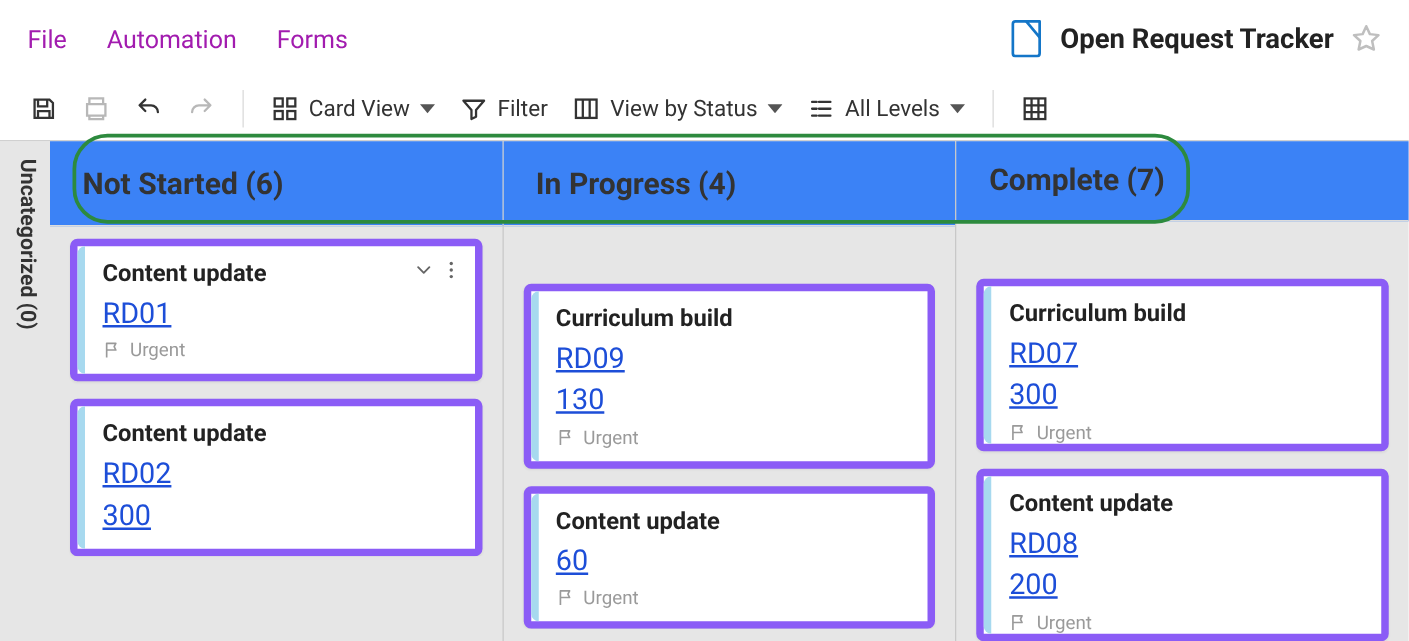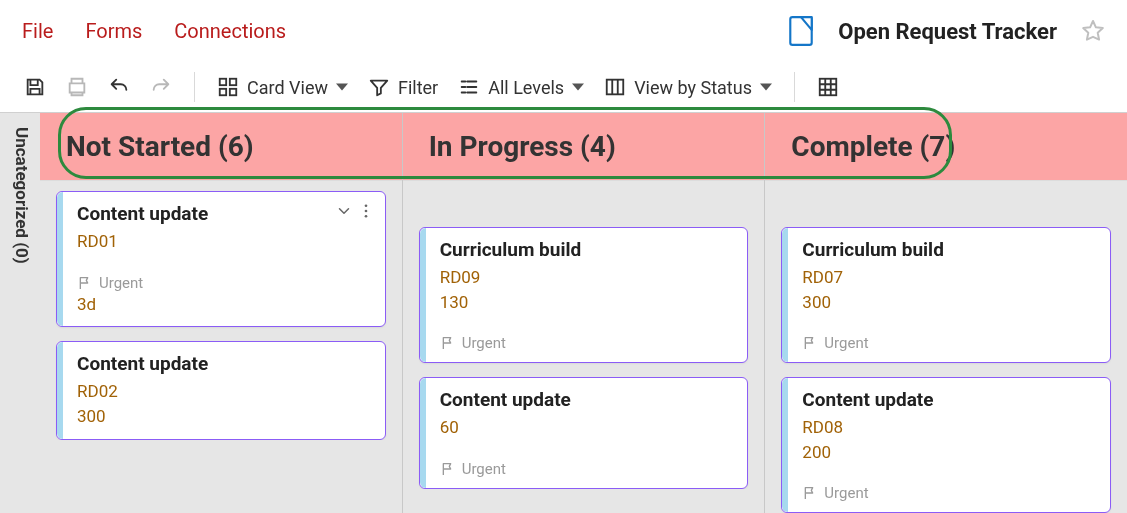--- a/index.html
+++ b/index.html
@@ -1,54 +1,54 @@
 <!DOCTYPE html>
 <html><head>
 <meta charset="utf-8">
 <style>
   * { box-sizing: border-box; margin: 0; padding: 0; }
   html, body { width: 1127px; height: 513px; overflow: hidden; font-family: -apple-system, BlinkMacSystemFont, "Segoe UI", Roboto, Arial, sans-serif; color: #222; background: #fff; }
   .topbar { display: flex; align-items: center; height: 62px; padding: 0 22px; justify-content: space-between; }
   .menu-row { display: flex; gap: 32px; }
-  .menu-item { font-size: 20px; color: #b91c1c; cursor: pointer; }
-  .title-row { display: flex; align-items: center; gap: 24px; }
+  .menu-item { font-size: 20px; color: #a21caf; cursor: pointer; }
+  .title-row { display: flex; align-items: center; gap: 14px; }
   .file-icon { width: 26px; height: 30px; }
   .title-text { font-size: 22px; font-weight: 700; color: #222; }
   .star-icon { width: 24px; height: 24px; color: #bfbfbf; cursor: pointer; }
   .toolbar { display: flex; align-items: center; height: 50px; padding: 0 18px; gap: 8px; color: #333; }
   .tb-btn { display: inline-flex; align-items: center; gap: 8px; padding: 4px 6px; cursor: pointer; font-size: 18px; color: #333; justify-content: space-between; }
   .tb-icon { width: 22px; height: 22px; }
   .tb-sep { width: 1px; height: 30px; background: #d9d9d9; margin: 0 8px; }
   .board { position: relative; background: #e6e6e6; height: calc(513px - 62px - 50px); display: flex; border-top: 1px solid #d0d0d0; }
   .side-label { writing-mode: vertical-rl; text-orientation: mixed; font-size: 17px; font-weight: 700; color: #333; padding: 14px 8px 0 8px; background: #e6e6e6; min-width: 40px; display: flex; align-items: flex-start; }
   .columns { flex: 1; display: flex; }
   .col { flex: 1; display: flex; flex-direction: column; min-width: 0; }
   .col + .col { border-left: 1px solid #c8c8c8; gap: 36px; }
-  .col-head { height: 68px; display: flex; align-items: center; padding: 0 26px; font-size: 28px; font-weight: 700; color: #333; background: #fca5a5; border-bottom: 1px solid #dcdcdc; position: relative; z-index: 2; }
+  .col-head { height: 68px; display: flex; align-items: center; padding: 0 26px; font-size: 24px; font-weight: 700; color: #333; background: #3b82f6; border-bottom: 1px solid #dcdcdc; position: relative; z-index: 2; }
   .col-body { padding: 10px 16px 0 16px; overflow: hidden; display: flex; flex-direction: column; gap: 14px; }
-  .card { background: #fff; border: 1px solid #8b5cf6; border-radius: 6px; box-shadow: 0 1px 2px rgba(0,0,0,.06); display: flex; min-height: 0; }
+  .card { background: #fff; border: 6px solid #8b5cf6; border-radius: 6px; box-shadow: 0 1px 2px rgba(0,0,0,.06); display: flex; min-height: 0; }
   .card-stripe { width: 6px; border-radius: 6px 0 0 6px; background: #a7d9ef; flex: 0 0 6px; }
   .card-content { flex: 1; padding: 10px 14px 10px 14px; position: relative; }
   .card-title { font-size: 19px; font-weight: 700; color: #222; margin-bottom: 4px; }
-  .card-line { font-size: 17px; color: #a16207; line-height: 1.45; }
-  .flag-row { display: flex; align-items: center; gap: 6px; color: #9a9a9a; font-size: 15px; margin-top: 20px; }
+  .card-line { font-size: 23px; color: #1d4ed8; line-height: 1.45; text-decoration: underline; }
+  .flag-row { display: flex; align-items: center; gap: 6px; color: #9a9a9a; font-size: 15px; margin-top: 4px; }
   .flag-icon { width: 16px; height: 16px; }
   .card-actions { position: absolute; top: 10px; right: 10px; display: flex; align-items: center; gap: 4px; color: #777; }
   .chev-icon, .kebab-icon { width: 18px; height: 18px; cursor: pointer; }
   .highlight-ring { position: absolute; border: 3px solid #2d8a3e; border-radius: 28px; pointer-events: none; z-index: 5; }
   .faded { color: #b8b8b8; }
 </style>
 </head>
 <body>
 
 <div class="topbar">
   <div class="menu-row">
     <span class="menu-item">File</span>
+    <span class="menu-item">Automation</span>
     <span class="menu-item">Forms</span>
-    <span class="menu-item">Connections</span>
   </div>
   <div class="title-row">
     <svg class="file-icon" viewBox="0 0 24 28">
       <rect x="2" y="1" width="20" height="26" rx="2" fill="none" stroke="#1476c8" stroke-width="2"></rect>
       <path d="M12 1 L22 1 L22 13 Z" fill="#fff" stroke="#1476c8" stroke-width="2" stroke-linejoin="round"></path>
     </svg>
     <span class="title-text">Open Request Tracker</span>
     <svg class="star-icon" viewBox="0 0 24 24">
       <path d="M12 2l2.9 6.3 6.9.8-5.1 4.7 1.4 6.8L12 17.8 5.9 20.6l1.4-6.8L2.2 9.1l6.9-.8L12 2z" fill="none" stroke="currentColor" stroke-width="2" stroke-linejoin="round"></path>
     </svg>
@@ -90,33 +90,33 @@
       </svg>
   </span>
   <span class="tb-btn">
     <svg class="tb-icon" viewBox="0 0 24 24">
         <path d="M3 5h18l-7 8v6l-4 2v-8L3 5z" fill="none" stroke="#333" stroke-width="2" stroke-linejoin="round"></path>
       </svg>
     <span>Filter</span>
   </span>
   <span class="tb-btn">
     <svg class="tb-icon" viewBox="0 0 24 24">
-        <path d="M4 6h4M10 6h10M4 12h4M10 12h10M4 18h4M10 18h10" stroke="#333" stroke-width="2" stroke-linecap="round"></path>
-      </svg>
-    <span>All Levels</span>
+        <rect x="3" y="4" width="18" height="16" fill="none" stroke="#333" stroke-width="2"></rect>
+        <path d="M9 4v16M15 4v16" stroke="#333" stroke-width="2"></path>
+      </svg>
+    <span>View by Status</span>
     <svg class="tb-icon" style="width:12px;height:12px" viewBox="0 0 10 6">
         <path d="M0 0l5 6 5-6z" fill="#555"></path>
       </svg>
   </span>
   <span class="tb-btn">
     <svg class="tb-icon" viewBox="0 0 24 24">
-        <rect x="3" y="4" width="18" height="16" fill="none" stroke="#333" stroke-width="2"></rect>
-        <path d="M9 4v16M15 4v16" stroke="#333" stroke-width="2"></path>
-      </svg>
-    <span>View by Status</span>
+        <path d="M4 6h4M10 6h10M4 12h4M10 12h10M4 18h4M10 18h10" stroke="#333" stroke-width="2" stroke-linecap="round"></path>
+      </svg>
+    <span>All Levels</span>
     <svg class="tb-icon" style="width:12px;height:12px" viewBox="0 0 10 6">
         <path d="M0 0l5 6 5-6z" fill="#555"></path>
       </svg>
   </span>
   <div class="tb-sep"></div>
   <span class="tb-btn">
     <svg class="tb-icon" viewBox="0 0 24 24">
         <rect x="3" y="3" width="18" height="18" fill="none" stroke="#333" stroke-width="2"></rect>
         <path d="M3 9h18M3 15h18M9 3v18M15 3v18" stroke="#333" stroke-width="2"></path>
       </svg>
@@ -144,21 +144,20 @@
                 </svg>
             </div>
             <div class="card-title">Content update</div>
             <div class="card-line">RD01</div>
             <div class="flag-row">
               <svg class="flag-icon" viewBox="0 0 24 24">
                   <path d="M5 21V4h11l-2 4 2 4H5" fill="none" stroke="#9a9a9a" stroke-width="2" stroke-linejoin="round"></path>
                 </svg>
               <span>Urgent</span>
             </div>
-            <div class="card-line">3d</div>
           </div>
         </div>
         <div class="card">
           <div class="card-stripe"></div>
           <div class="card-content">
             <div class="card-title">Content update</div>
             <div class="card-line">RD02</div>
             <div class="card-line">300</div>
           </div>
         </div>

